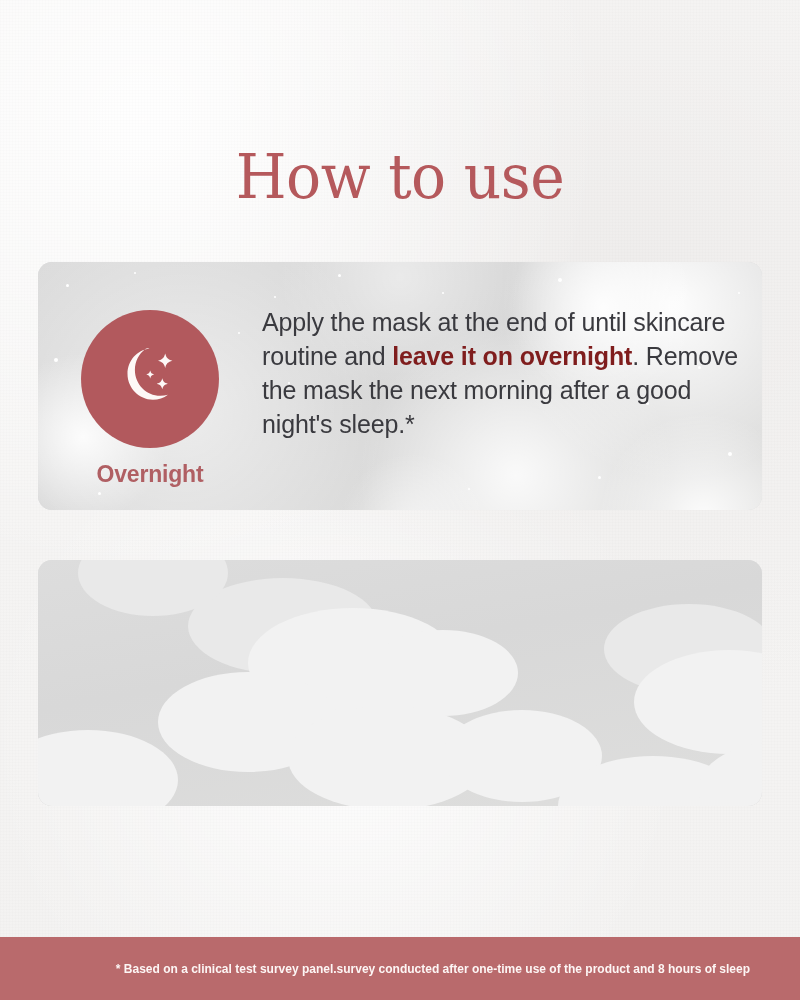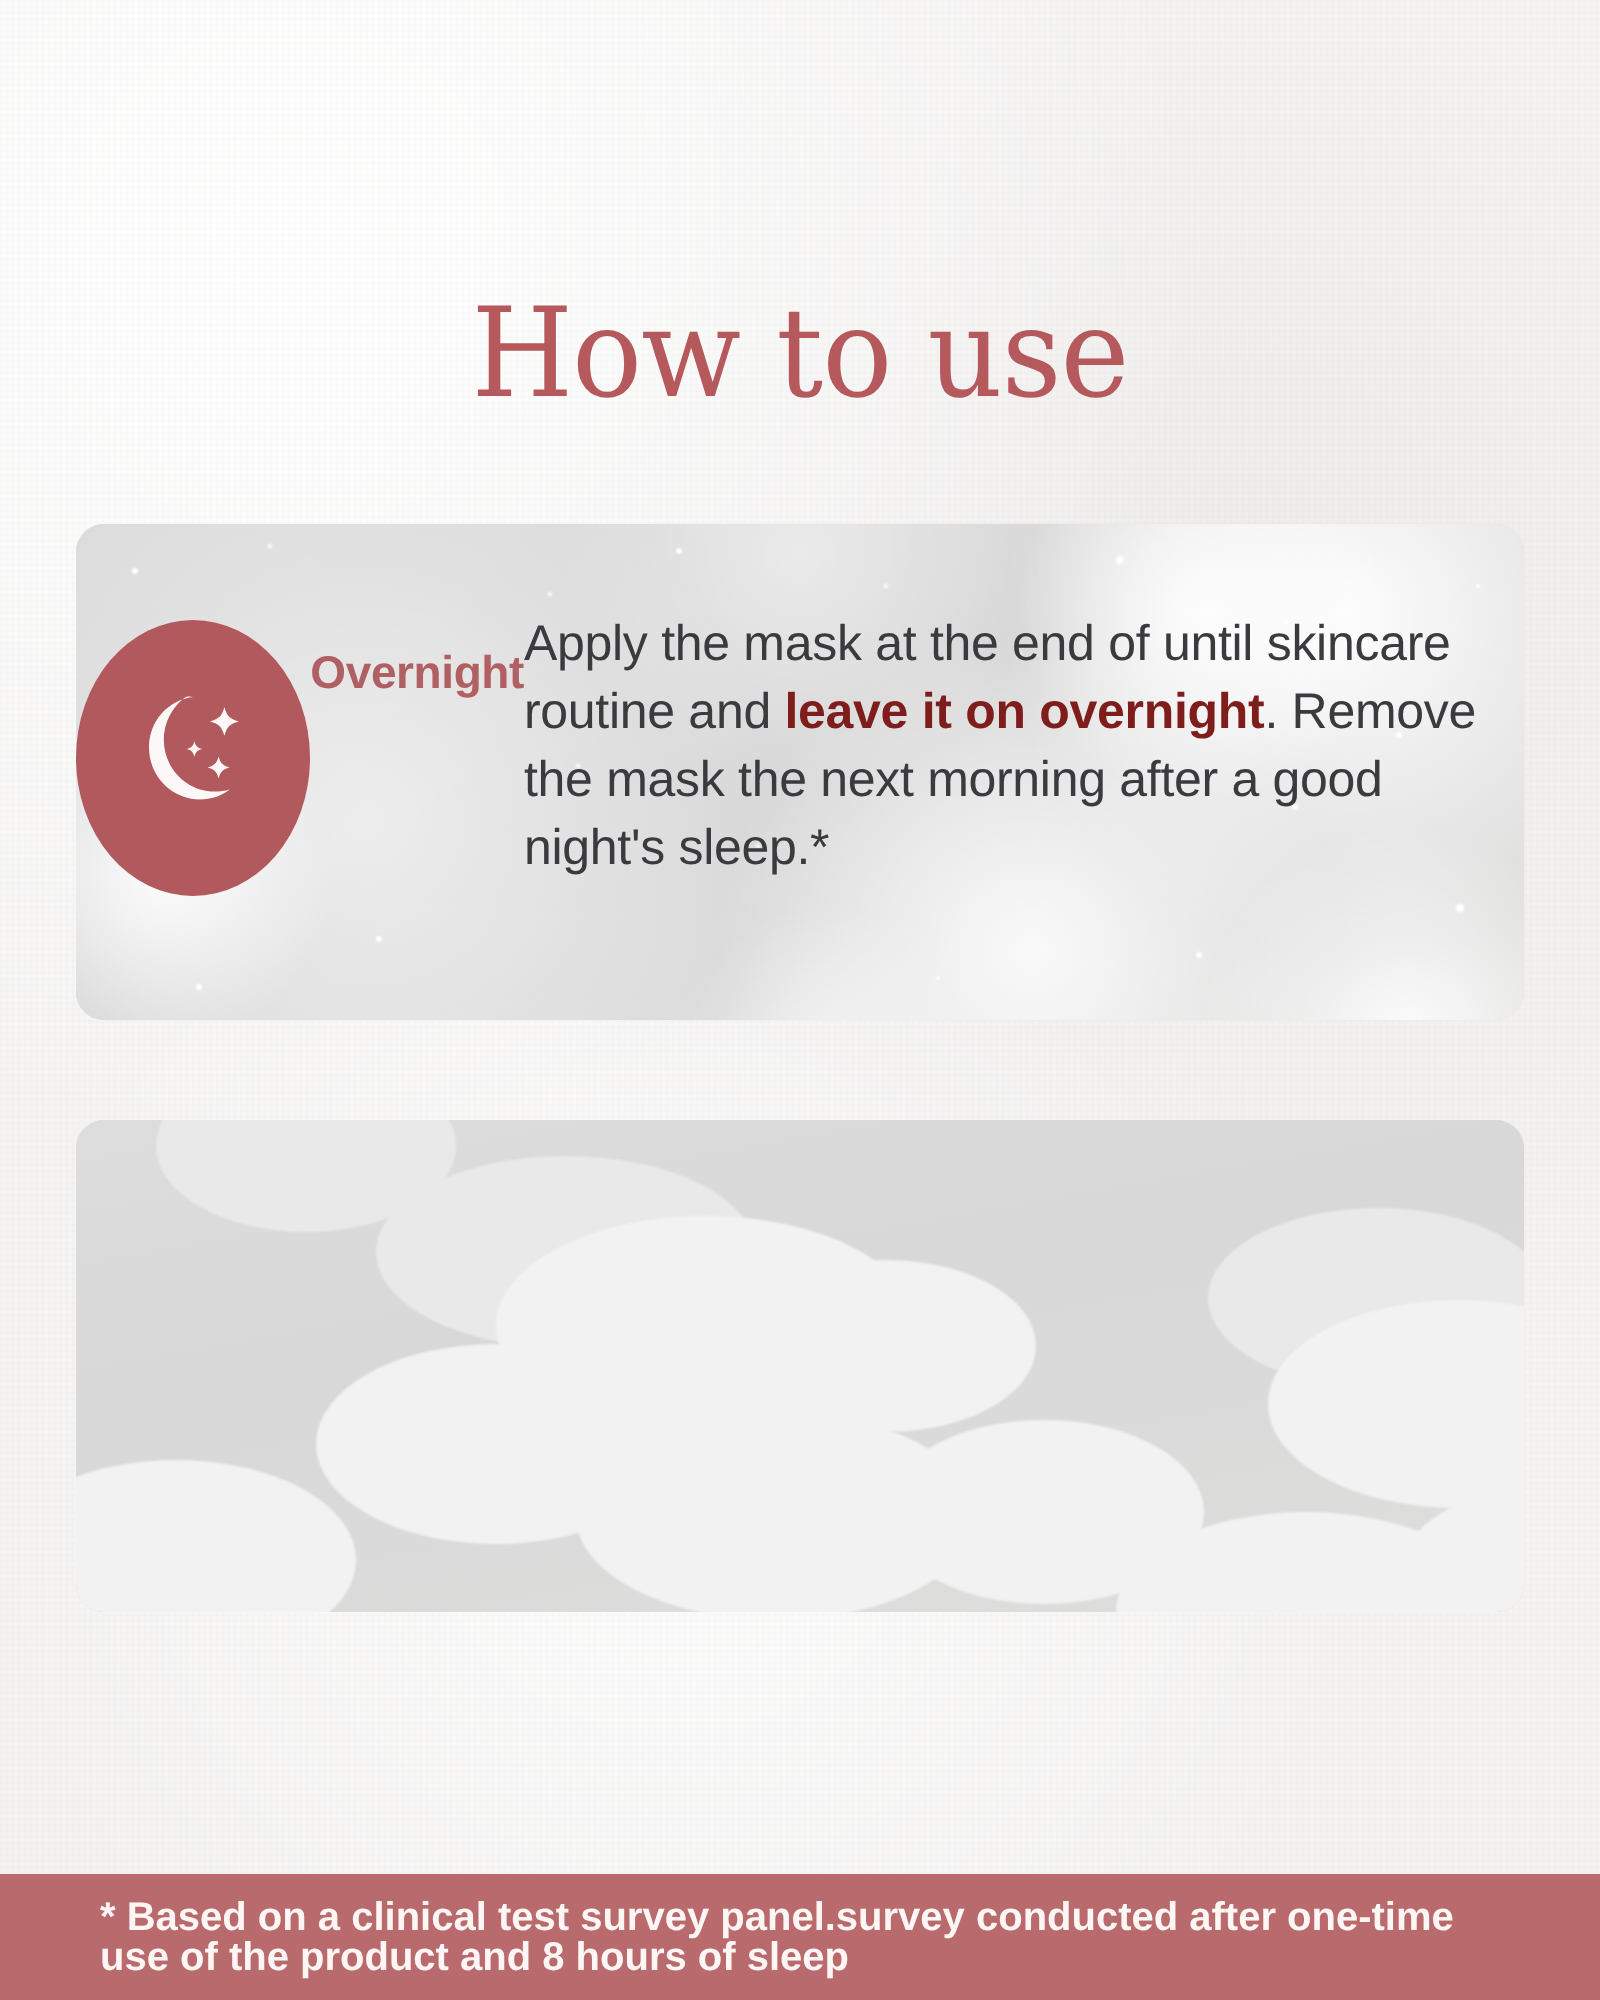--- a/index.html
+++ b/index.html
@@ -110,21 +110,22 @@
     display: flex;
     align-items: flex-start;
   }
 
   
   .icon-col {
     width: 224px;
     flex: 0 0 224px;
     position: relative;
     display: flex;
-    flex-direction: row;
+    flex-direction: column;
+    align-items: center;
   }
   #card-overnight .icon-col { padding-top: 48px; }
   #card-daytime  .icon-col { padding-top: 43px; }
 
   .badge {
     width: 138px; height: 138px;
     border-radius: 50%;
     background: #b2595d;
     display: flex;
     align-items: center;
@@ -168,23 +169,23 @@
     position: absolute;
     left: 0; top: 937px;
     width: 800px; height: 63px;
     background: #b96a6c;
     display: flex;
     align-items: center;
     justify-content: center;
   }
   #footnote-bar .note {
     width: 700px;
-    text-align: left;
+    text-align: right;
     color: #fdf6f5;
-    font-size: 20px;
+    font-size: 12px;
     line-height: 20px;
     font-weight: 700;
   }
 </style>
 </head>
 <body>
 
 <div id="page"></div>
 
 <div class="title-wrap">

